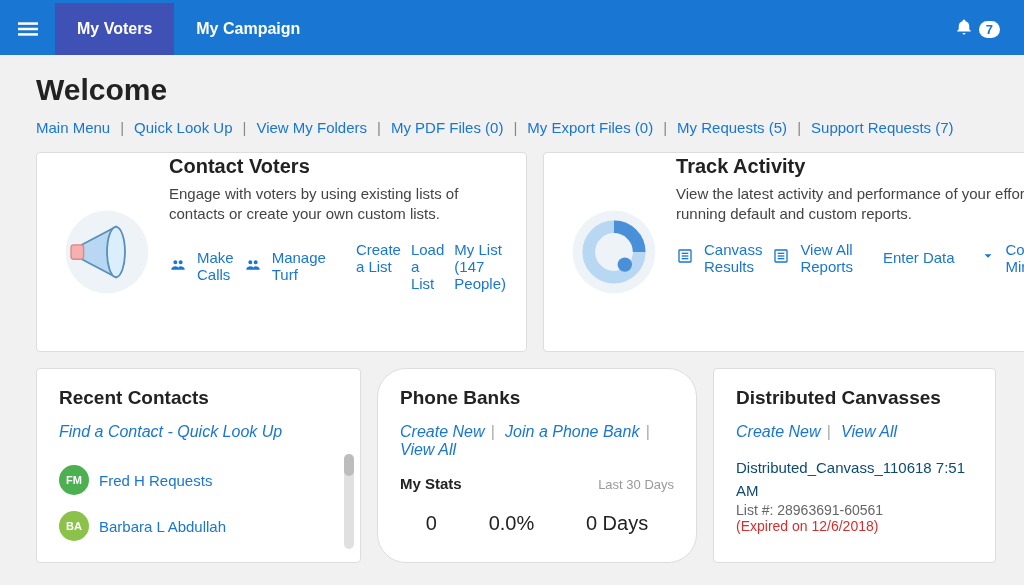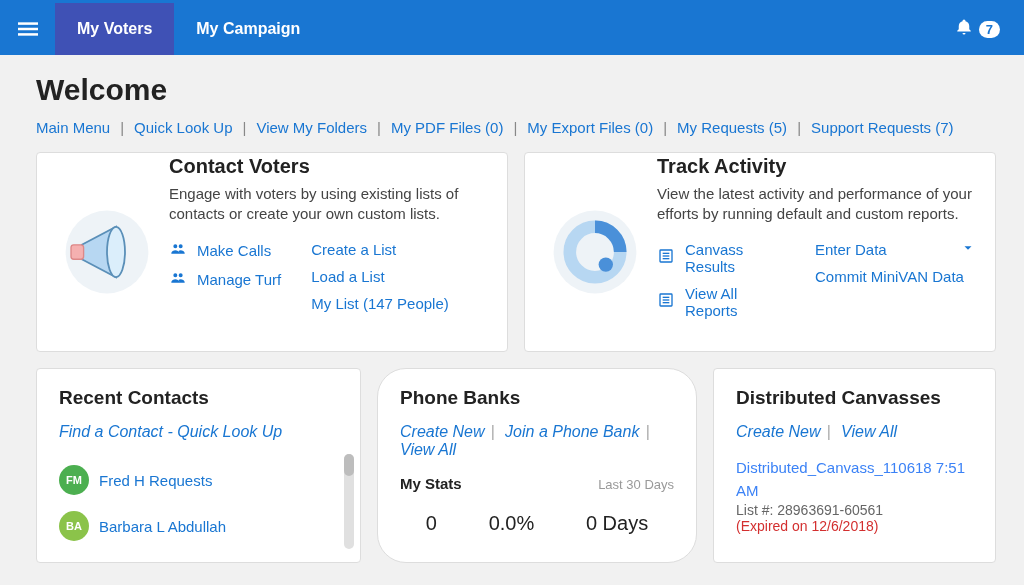--- a/index.html
+++ b/index.html
@@ -106,21 +106,21 @@
     color: #444;
     margin-bottom: 16px;
     line-height: 1.35;
   }
   .link-cols {
     display: flex;
     gap: 30px;
   }
   .link-col {
     display: flex;
-    flex-direction: column;
+    flex-direction: row;
     gap: 10px;
   }
   .link-col a, .card a {
     color: #1976d2;
     text-decoration: none;
     font-size: 15px;
     cursor: pointer;
   }
   .icon-link {
     display: flex;
@@ -206,21 +206,21 @@
     margin-bottom: 20px;
   }
   .stats-header .label { font-weight: 700; font-size: 15px; }
   .stats-header .period { color: #999; font-size: 13px; }
   .stats-row {
     display: flex;
     justify-content: space-around;
     text-align: center;
   }
   .stat-val { font-size: 20px; font-weight: 400; }
-  .dist-item { font-size: 15px; color: #3b82f6; line-height: 1.5; }
+  .dist-item { font-size: 15px; color: #0c4a6e; line-height: 1.5; }
   .dist-sub { color: #666; font-size: 14px; }
   .expired { color: #d32f2f; font-size: 14px; }
 </style>
 </head>
 <body>
 
 <div class="topbar"></div>
 
 <div class="navbar">
   <div class="hamburger">

